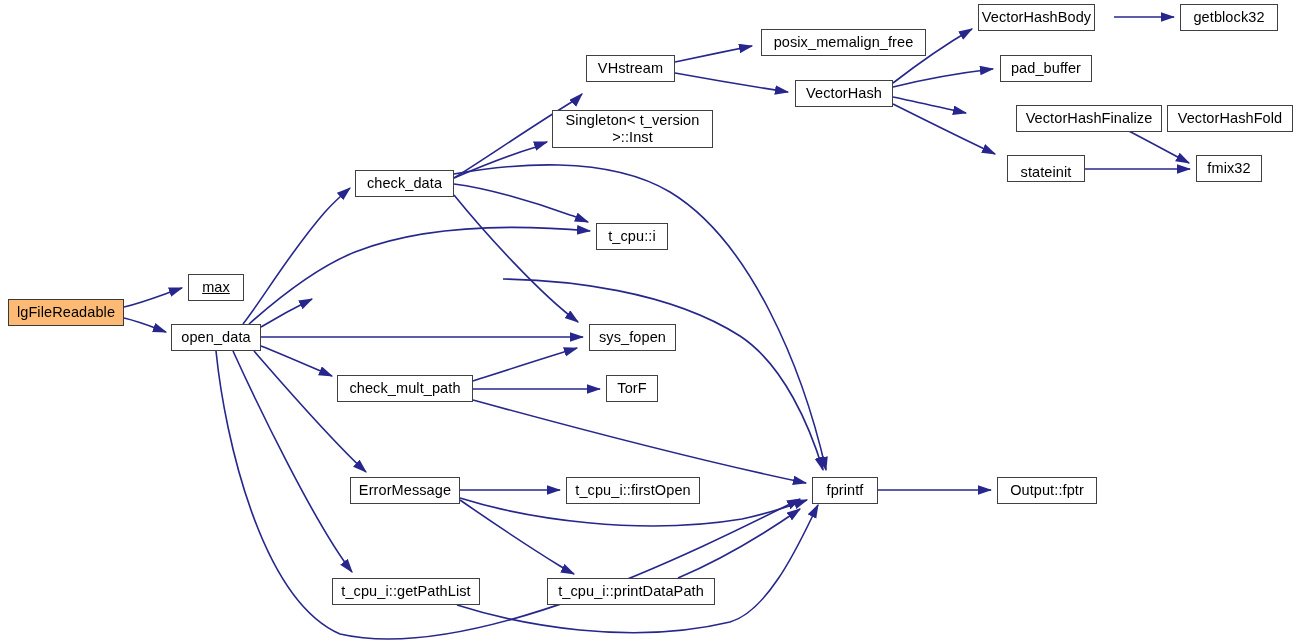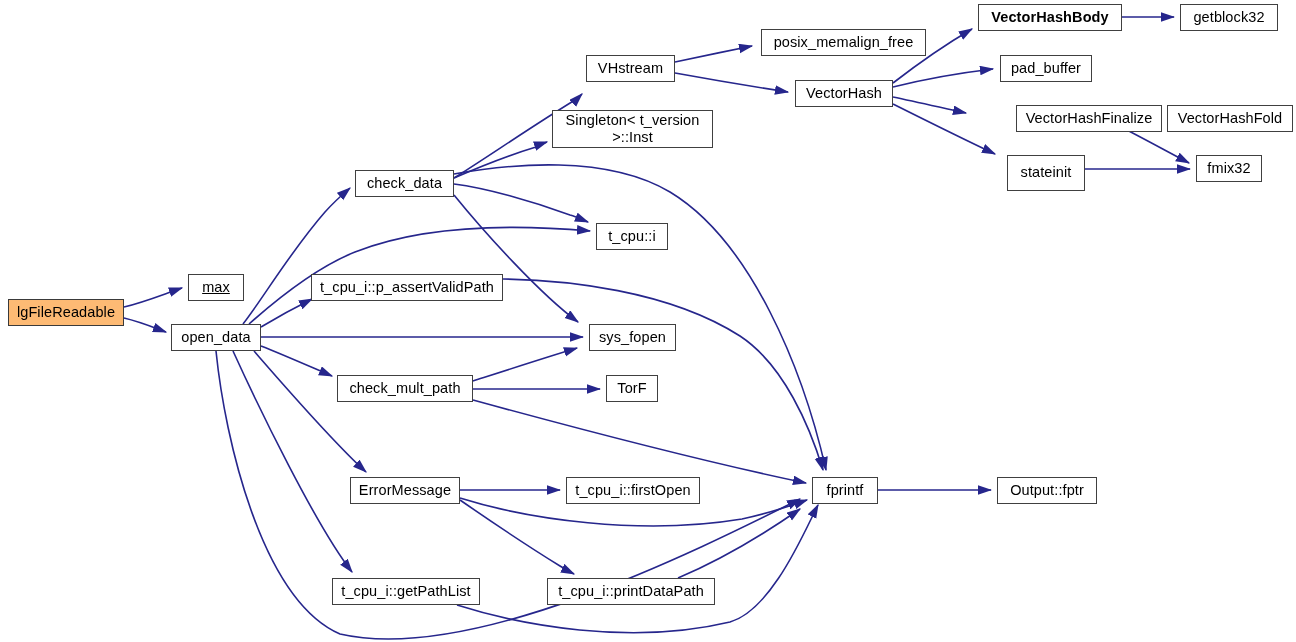--- a/index.html
+++ b/index.html
@@ -101,37 +101,36 @@
         <path d="M1119,126 C1141,137 1168,152 1189,163" fill="none" stroke="#26268c" stroke-width="1.6" marker-end="url(#arrowhead)"></path>
         <path d="M1085,169 L1190,169" fill="none" stroke="#26268c" stroke-width="1.6" marker-end="url(#arrowhead)"></path>
         <path d="M878,490 L991,490" fill="none" stroke="#26268c" stroke-width="1.6" marker-end="url(#arrowhead)"></path>
       </g>
   </svg>
   <div id="node-layer">
       <div class="node root" style="left: 8px; top: 299px; width: 116px; height: 27px;"><span class="node-label">lgFileReadable</span></div>
       <div class="node" style="left: 188px; top: 274px; width: 56px; height: 27px; text-decoration: underline;"><span class="node-label">max</span></div>
       <div class="node" style="left: 171px; top: 324px; width: 90px; height: 27px;"><span class="node-label">open_data</span></div>
       <div class="node" style="left: 355px; top: 170px; width: 99px; height: 27px; align-items: center;"><span class="node-label">check_data</span></div>
-      <div class="node" style="left: 311px; top: 274px; width: 192px; height: 27px;"><span class="node-label">t_cpu_i::p_assertValidPath</span></div>
       <div class="node" style="left: 337px; top: 375px; width: 136px; height: 27px;"><span class="node-label">check_mult_path</span></div>
       <div class="node" style="left: 350px; top: 477px; width: 110px; height: 27px;"><span class="node-label">ErrorMessage</span></div>
       <div class="node" style="left: 332px; top: 578px; width: 148px; height: 27px;"><span class="node-label">t_cpu_i::getPathList</span></div>
       <div class="node" style="left: 586px; top: 55px; width: 89px; height: 27px;"><span class="node-label">VHstream</span></div>
       <div class="node" style="left: 552px; top: 110px; width: 161px; height: 38px;"><span class="node-label">Singleton&lt; t_version
 &gt;::Inst</span></div>
       <div class="node" style="left: 596px; top: 223px; width: 72px; height: 27px; justify-content: center;"><span class="node-label">t_cpu::i</span></div>
       <div class="node" style="left: 589px; top: 324px; width: 87px; height: 27px;"><span class="node-label">sys_fopen</span></div>
       <div class="node" style="left: 606px; top: 375px; width: 52px; height: 27px;"><span class="node-label">TorF</span></div>
       <div class="node" style="left: 566px; top: 477px; width: 134px; height: 27px;"><span class="node-label">t_cpu_i::firstOpen</span></div>
       <div class="node" style="left: 547px; top: 578px; width: 168px; height: 27px;"><span class="node-label">t_cpu_i::printDataPath</span></div>
       <div class="node" style="left: 761px; top: 29px; width: 165px; height: 27px;"><span class="node-label">posix_memalign_free</span></div>
       <div class="node" style="left: 795px; top: 80px; width: 98px; height: 27px;"><span class="node-label">VectorHash</span></div>
       <div class="node" style="left: 812px; top: 477px; width: 66px; height: 27px;"><span class="node-label">fprintf</span></div>
-      <div class="node" style="left: 978px; top: 4px; width: 144px; height: 27px; font-weight: bold;"><span class="node-label">VectorHashBody</span></div>
+      <div class="node" style="left: 978px; top: 4px; width: 117px; height: 27px;"><span class="node-label">VectorHashBody</span></div>
       <div class="node" style="left: 1000px; top: 55px; width: 92px; height: 27px;"><span class="node-label">pad_buffer</span></div>
       <div class="node" style="left: 973px; top: 105px; width: 146px; height: 27px; margin-left: 43px;"><span class="node-label">VectorHashFinalize</span></div>
-      <div class="node" style="left: 1007px; top: 155px; width: 78px; height: 36px;"><span class="node-label">stateinit</span></div>
+      <div class="node" style="left: 1007px; top: 155px; width: 78px; height: 27px; align-items: flex-end;"><span class="node-label">stateinit</span></div>
       <div class="node" style="left: 1180px; top: 4px; width: 98px; height: 27px;"><span class="node-label">getblock32</span></div>
       <div class="node" style="left: 1167px; top: 105px; width: 126px; height: 27px;"><span class="node-label">VectorHashFold</span></div>
       <div class="node" style="left: 1196px; top: 155px; width: 66px; height: 27px;"><span class="node-label">fmix32</span></div>
       <div class="node" style="left: 997px; top: 477px; width: 100px; height: 27px;"><span class="node-label">Output::fptr</span></div>
     </div>
 </div>
 
 </body></html>

